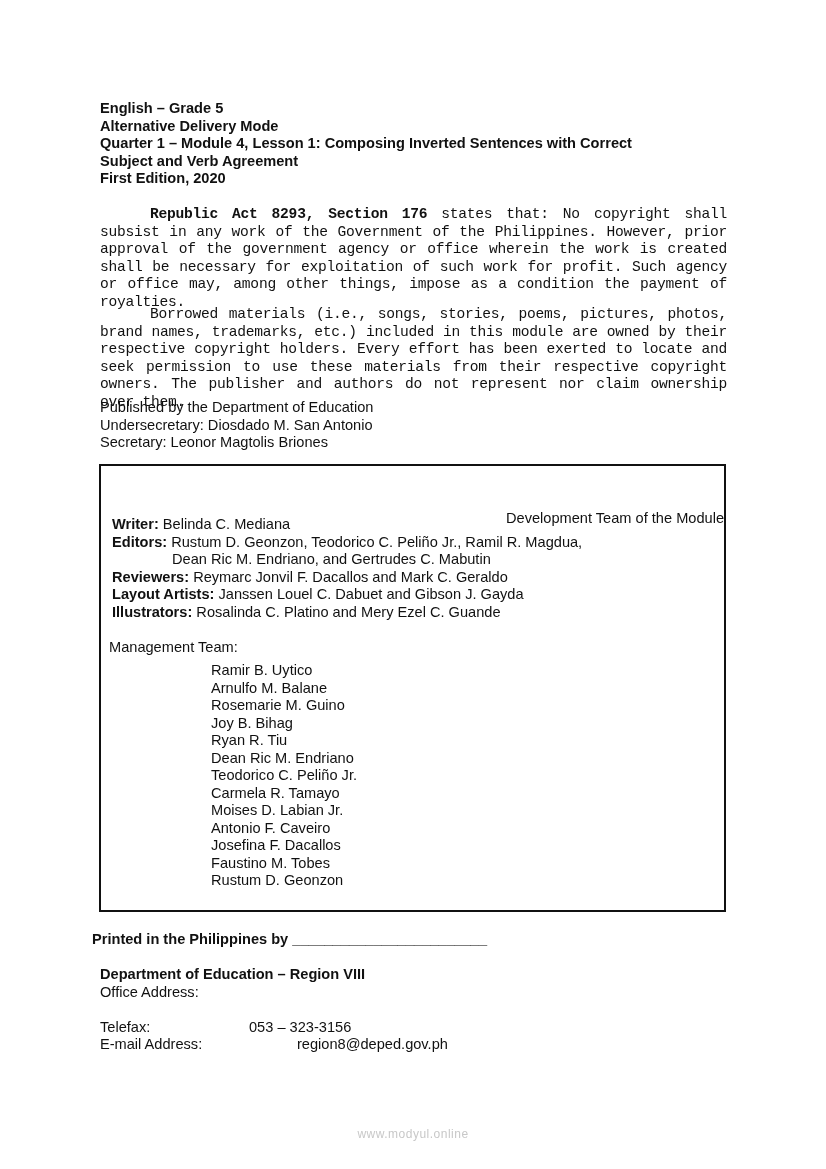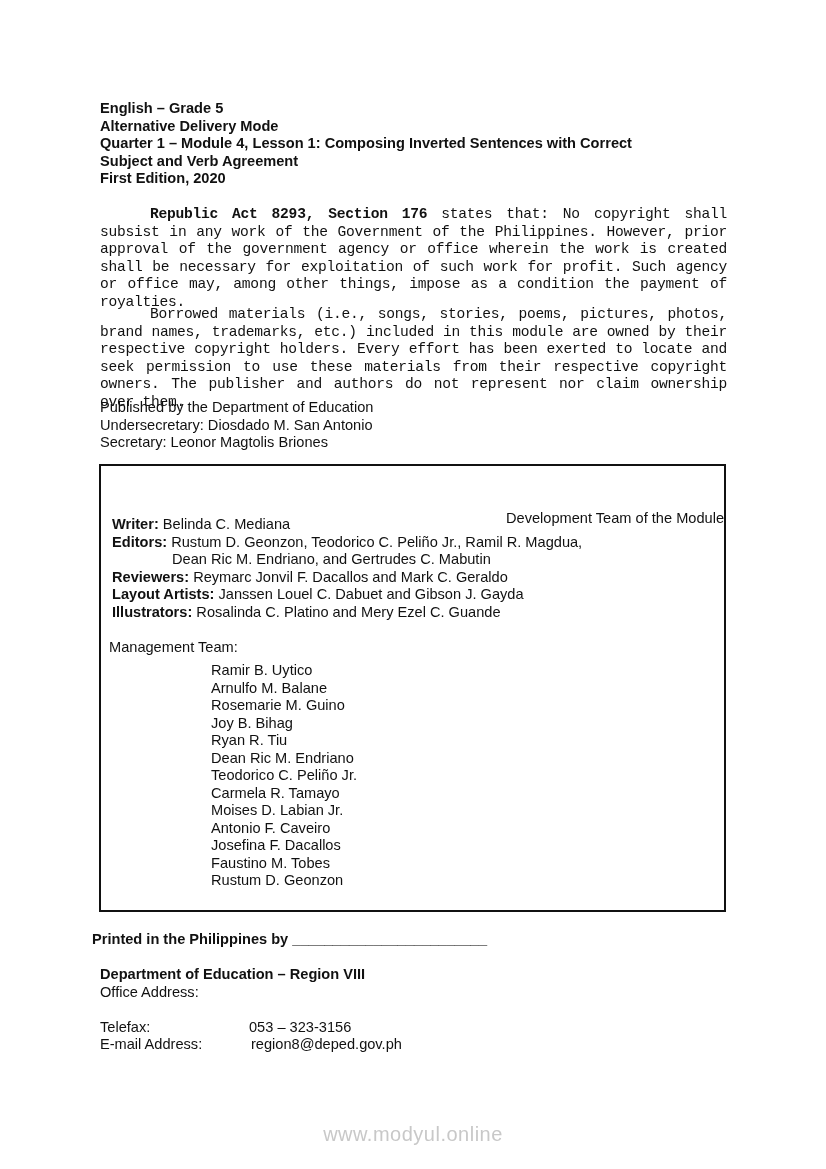--- a/index.html
+++ b/index.html
@@ -27,25 +27,25 @@
     .credits div { white-space: nowrap; }
     .credits .cont { padding-left: 60px; }
     .mgmt-label { position: absolute; left: 8px; top: 173px; font-weight: normal; }
     .mgmt-list { position: absolute; left: 110px; top: 196px; }
     .mgmt-list div { white-space: nowrap; }
     .printed { position: absolute; left: 92px; top: 931px; font-weight: bold; white-space: nowrap; }
     .region { position: absolute; left: 100px; top: 966px; }
     .region .rtitle { font-weight: bold; white-space: nowrap; }
     .row { display: flex; white-space: nowrap; }
     .row .lbl { width: 149px; }
-    .row .val-shift { padding-left: 2px; }
+    .row .val-shift { padding-left: 2px; margin-left: 46px; }
     .spacer { height: 17.5px; }
     .watermark {
       position: absolute; left: 0; right: 0; top: 1126px; text-align: center;
-      color: #c8c8c8; font-size: 20px; letter-spacing: 0.5px;
+      color: #c8c8c8; font-size: 12px; letter-spacing: 0.5px;
     }
   </style>
 </head>
 <body>
 
 <div class="title-block">
   <div>English – Grade 5</div>
   <div>Alternative Delivery Mode</div>
   <div>Quarter 1 – Module 4, Lesson 1: Composing Inverted Sentences with Correct</div>
   <div>Subject and Verb Agreement</div>

